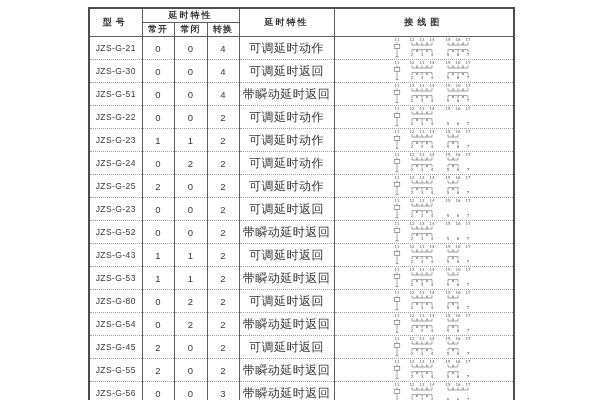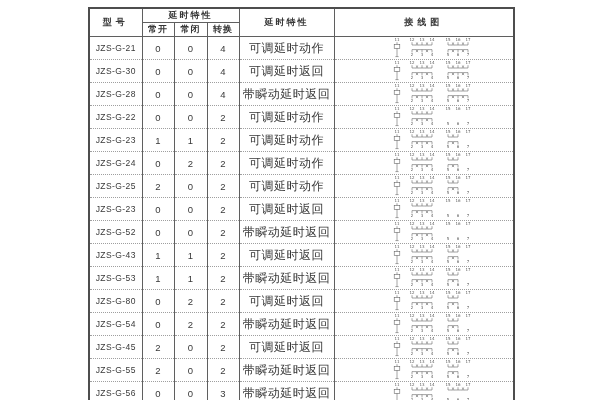--- a/index.html
+++ b/index.html
@@ -173,21 +173,21 @@
               <line x1="81" y1="12.6" x2="81" y2="15.4"></line>
               <text x="81" y="19.2">7</text>
               <line x1="64.9" y1="12.9" x2="67.1" y2="15.1"></line>
               <line x1="64.9" y1="15.1" x2="67.1" y2="12.9"></line>
               <line x1="74.9" y1="12.9" x2="77.1" y2="15.1"></line>
               <line x1="74.9" y1="15.1" x2="77.1" y2="12.9"></line>
             </svg>
           </td>
         </tr>
         <tr>
-          <td class="model">JZS-G-28</td>
+          <td class="model">JZS-G-51</td>
           <td class="num">0</td>
           <td class="num">0</td>
           <td class="num">4</td>
           <td class="delay">带瞬动延时返回</td>
           <td class="diagcell">
             <svg class="wd" width="100" height="22" viewBox="0 0 100 22">
               <text x="10" y="4.4">11</text>
               <line x1="10" y1="5.2" x2="10" y2="7.5"></line>
               <rect x="7.2" y="7.5" width="5.6" height="3.8"></rect>
               <line x1="10" y1="11.3" x2="10" y2="19.6"></line>

